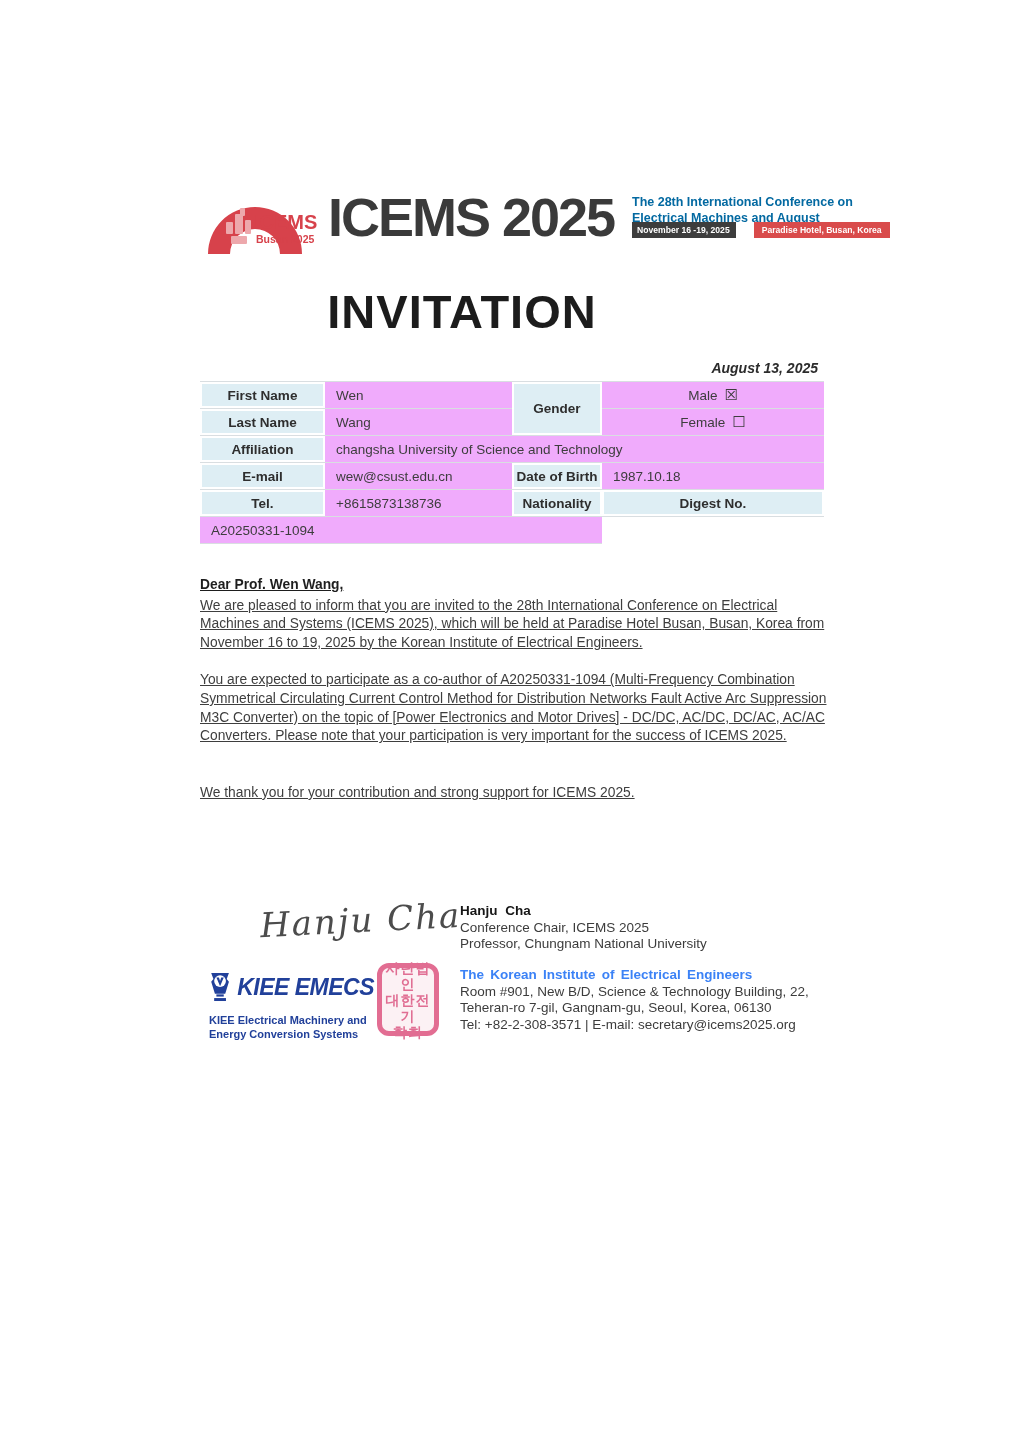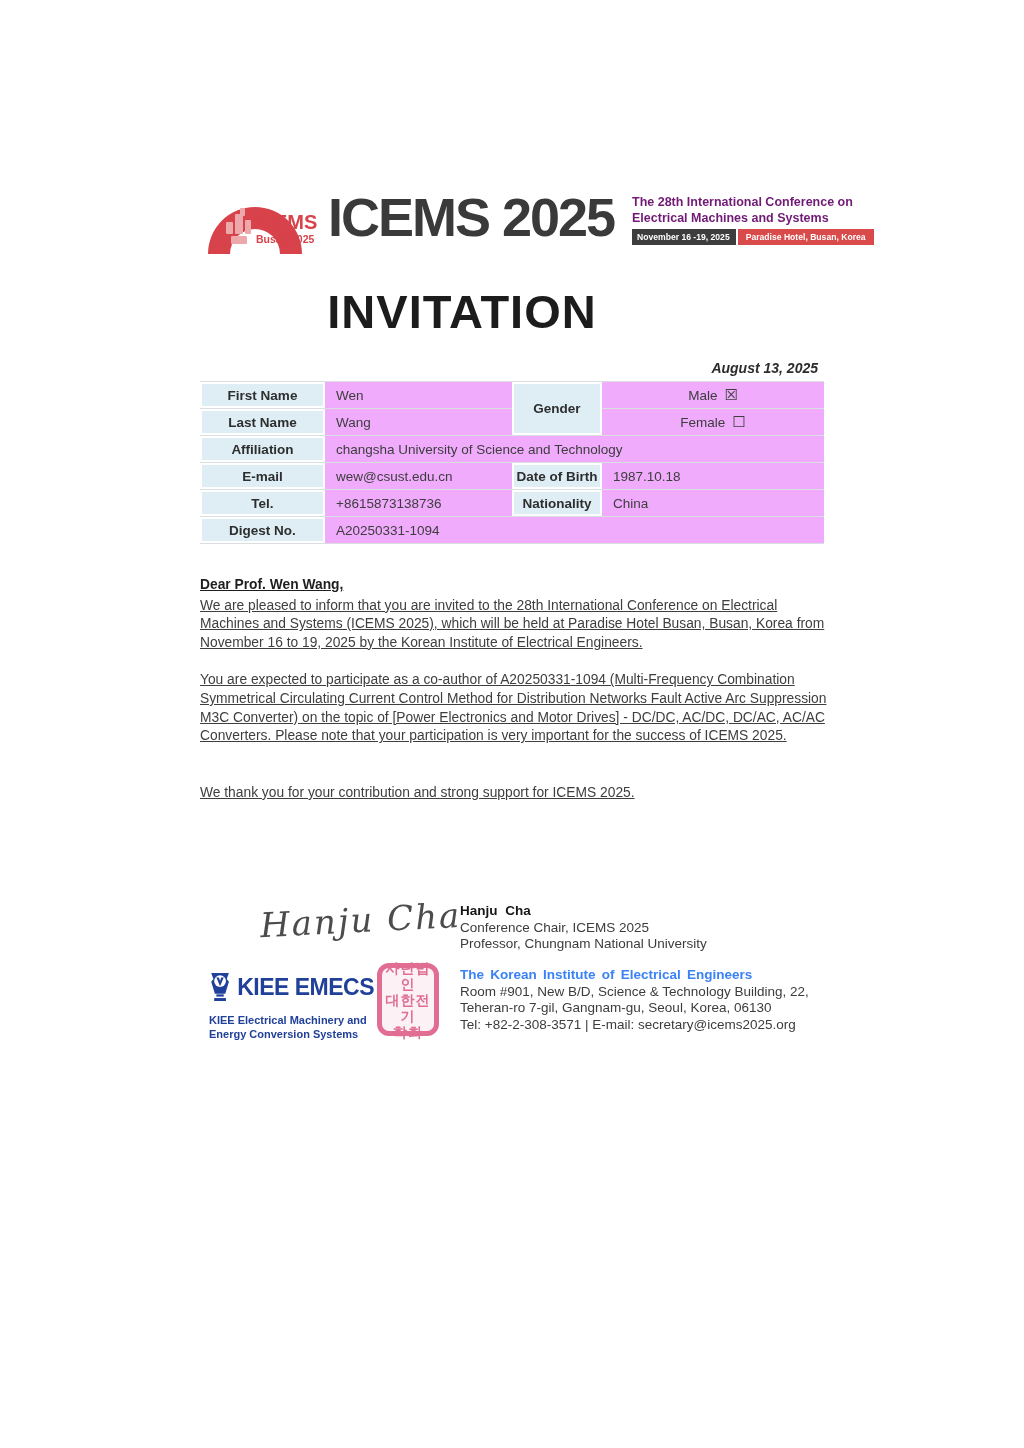--- a/index.html
+++ b/index.html
@@ -9,23 +9,23 @@
   }
 
   
   .logo { position:absolute; left:204px; top:184px; width:122px; height:74px; }
   .brand {
     position:absolute; left:328px; top:186px; width:300px;
     font-size:54px; font-weight:bold; color:#3a3a3a; letter-spacing:-2px; white-space:nowrap;
   }
   .conf-lines {
     position:absolute; left:632px; top:195px; font-size:12.5px; font-weight:bold;
-    color:#701a75; line-height:15.5px; white-space:nowrap;
-  }
-  .badges { position:absolute; left:632px; top:229px; display:flex; font-size:8.6px; font-weight:bold; color:#fff; white-space:nowrap; }
+    color:#0369a1; line-height:15.5px; white-space:nowrap;
+  }
+  .badges { position:absolute; left:632px; top:222px; display:flex; font-size:8.6px; font-weight:bold; color:#fff; white-space:nowrap;gap:16px; }
   .badge-dark { background:#3d3d3d; padding:3px 6px 3px 5px; }
   .badge-red  { background:#d94b4b; padding:3px 8px; margin-left:2px; }
 
   
   .title {
     position:absolute; left:0; top:284px; width:924px; text-align:center;
     font-size:47px; font-weight:bold; color:#1c1c1c; letter-spacing:1px;
   }
   .date-line {
     position:absolute; right:206px; top:360px; font-size:14px; font-weight:bold;
@@ -63,21 +63,21 @@
   .sig-script {
     position:absolute; left:260px; top:900px;
     font-family:"DejaVu Serif", serif; font-style:italic; font-weight:400;
     font-size:34px; color:#4c4c4c; transform:rotate(-3deg); letter-spacing:2px; white-space:nowrap;
   }
   .sig-block { position:absolute; left:460px; top:903px; font-size:13.5px; color:#3c3c3c; line-height:16.5px; }
   .sig-name { font-weight:bold; color:#161616; word-spacing:4px; }
 
   
   .kiee { position:absolute; left:209px; top:966px; width:165px; }
-  .kiee-top { display:flex; align-items:center; }
+  .kiee-top { display:flex; align-items:center;font-style:italic; }
   .kiee-word { font-size:23px; font-weight:bold; color:#21409a; letter-spacing:-0.5px; margin-left:6px; white-space:nowrap; }
   .kiee-sub { margin-top:6px; font-size:11px; font-weight:bold; color:#21409a; line-height:13.5px; }
 
   .seal {
     position:absolute; left:377px; top:963px; width:52px; height:63px;
     border:5px solid #e26d92; border-radius:12px; background:#fcf1f4;
     display:flex; align-items:center; justify-content:center;
   }
   .seal-text {
     font-weight:bold; color:#e06e93; font-size:14px; line-height:16px;
@@ -102,21 +102,21 @@
       <rect x="36" y="24" width="5" height="8" rx="1"></rect>
     </g>
     <text x="50" y="45" font-family="Liberation Sans, sans-serif" font-size="20" font-weight="bold" fill="#d7424b">ICEMS</text>
     <text x="52" y="59" font-family="Liberation Sans, sans-serif" font-size="10.5" font-weight="bold" fill="#d7424b">Busan 2025</text>
   </svg>
 
   <div class="brand">ICEMS 2025</div>
 
   <div class="conf-lines">
     <div>The 28th International Conference on</div>
-    <div>Electrical Machines and Systems</div>
+    <div>Electrical Machines and August</div>
   </div>
 
   <div class="badges">
     <span class="badge-dark">November 16 -19, 2025</span>
     <span class="badge-red">Paradise Hotel, Busan, Korea</span>
   </div>
 
   <div class="title">INVITATION</div>
   <div class="date-line">August 13, 2025</div>
 
@@ -141,21 +141,20 @@
     <div class="cell val span3c">changsha University of Science and Technology</div>
 
     <div class="cell lbl">E-mail</div>
     <div class="cell val">wew@csust.edu.cn</div>
     <div class="cell lbl">Date of Birth</div>
     <div class="cell val">1987.10.18</div>
 
     <div class="cell lbl">Tel.</div>
     <div class="cell val">+8615873138736</div>
     <div class="cell lbl">Nationality</div>
-    <div class="cell val">China</div>
 
     <div class="cell lbl">Digest No.</div>
     <div class="cell val span3c">A20250331-1094</div>
   </div>
 
   <div class="letter">
     <p class="salutation">Dear Prof. Wen Wang,</p>
     <p class="p1">We are pleased to inform that you are invited to the 28th International Conference on Electrical Machines and Systems (ICEMS 2025), which will be held at Paradise Hotel Busan, Busan, Korea from November 16 to 19, 2025 by the Korean Institute of Electrical Engineers.</p>
     <p class="p2">You are expected to participate as a co-author of A20250331-1094 (Multi-Frequency Combination Symmetrical Circulating Current Control Method for Distribution Networks Fault Active Arc Suppression M3C Converter) on the topic of [Power Electronics and Motor Drives] - DC/DC, AC/DC, DC/AC, AC/AC Converters. Please note that your participation is very important for the success of ICEMS 2025.</p>
     <p class="p3">We thank you for your contribution and strong support for ICEMS 2025.</p>

